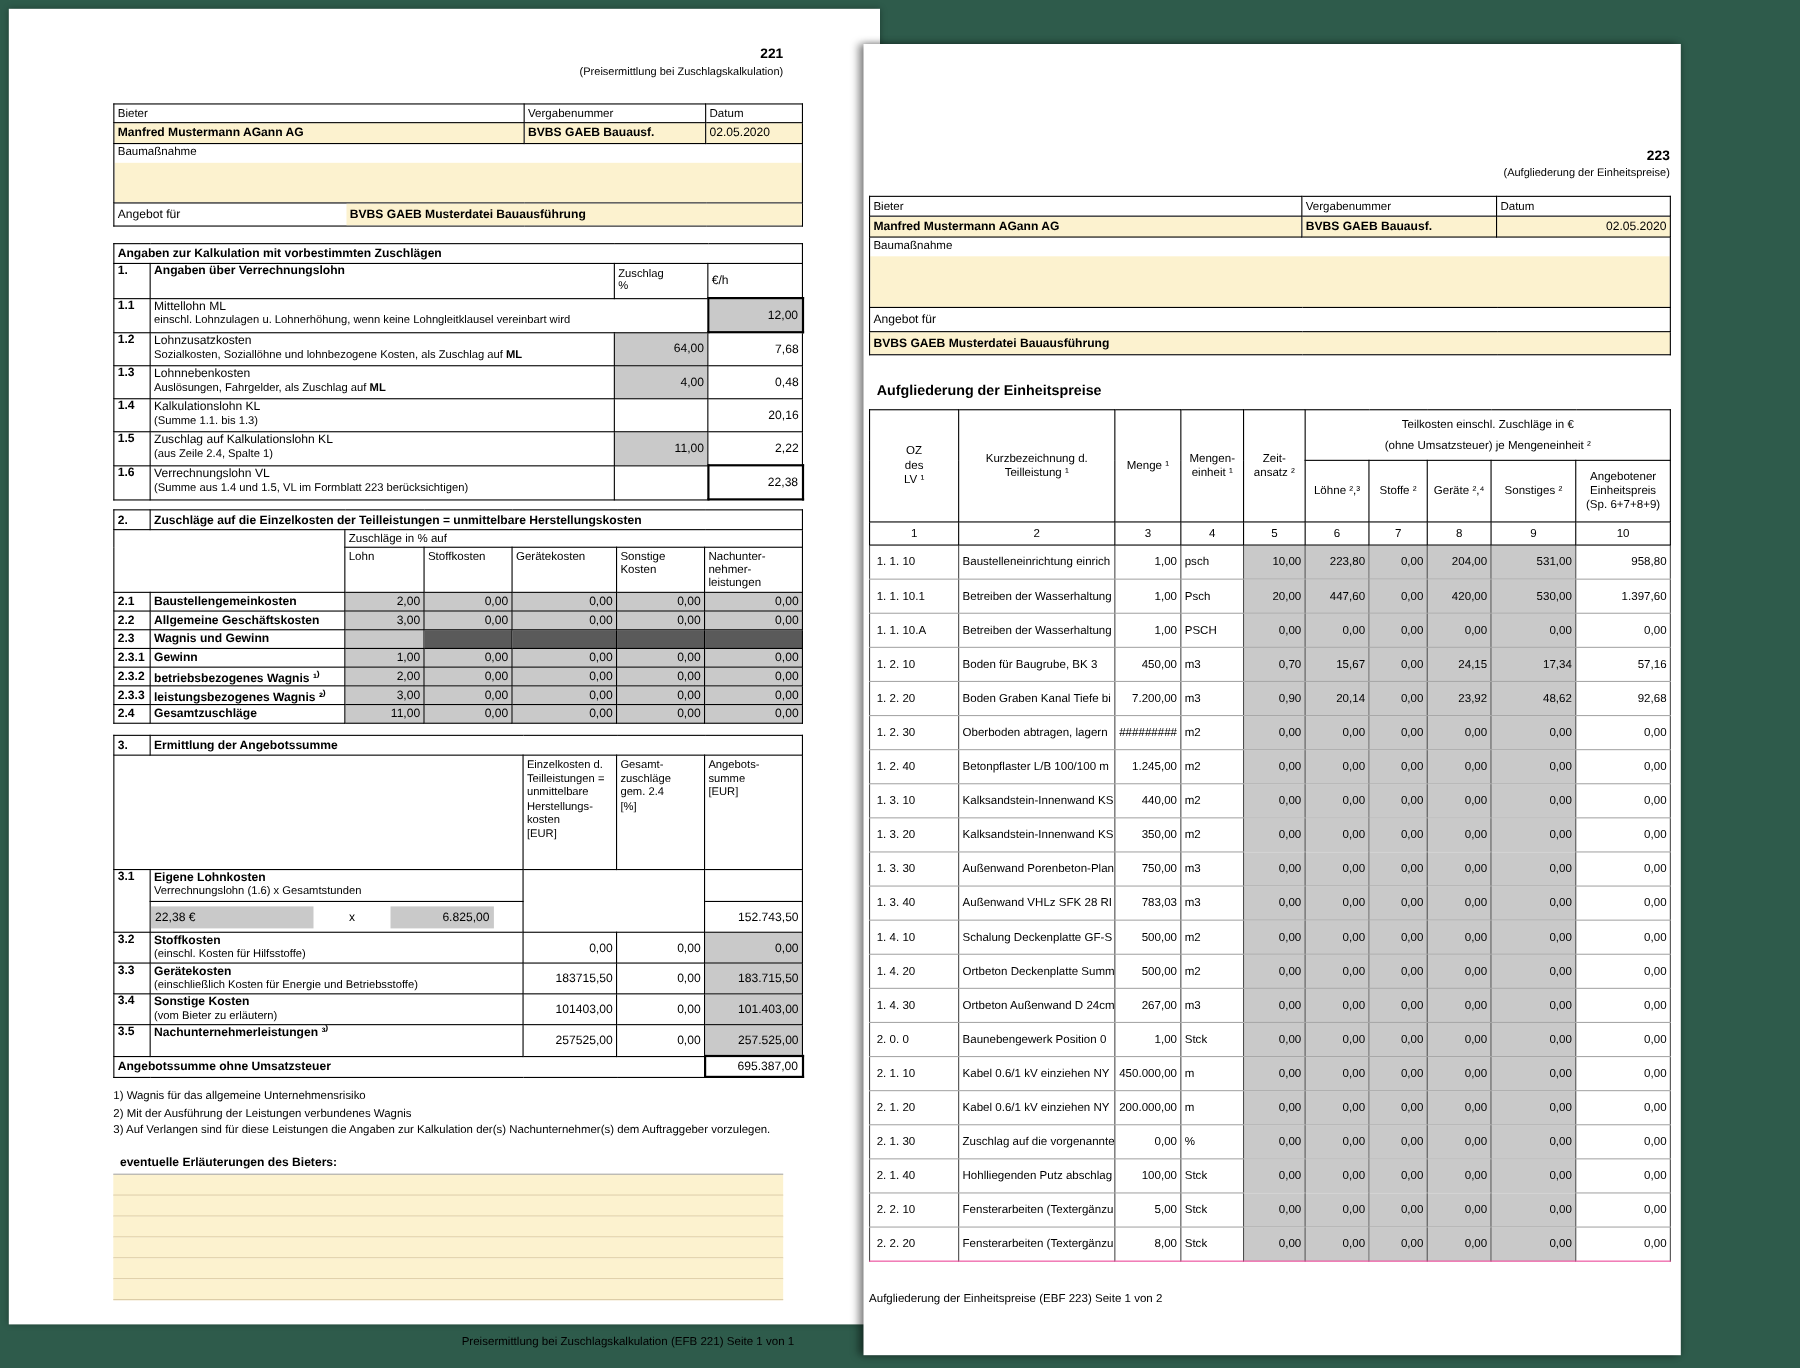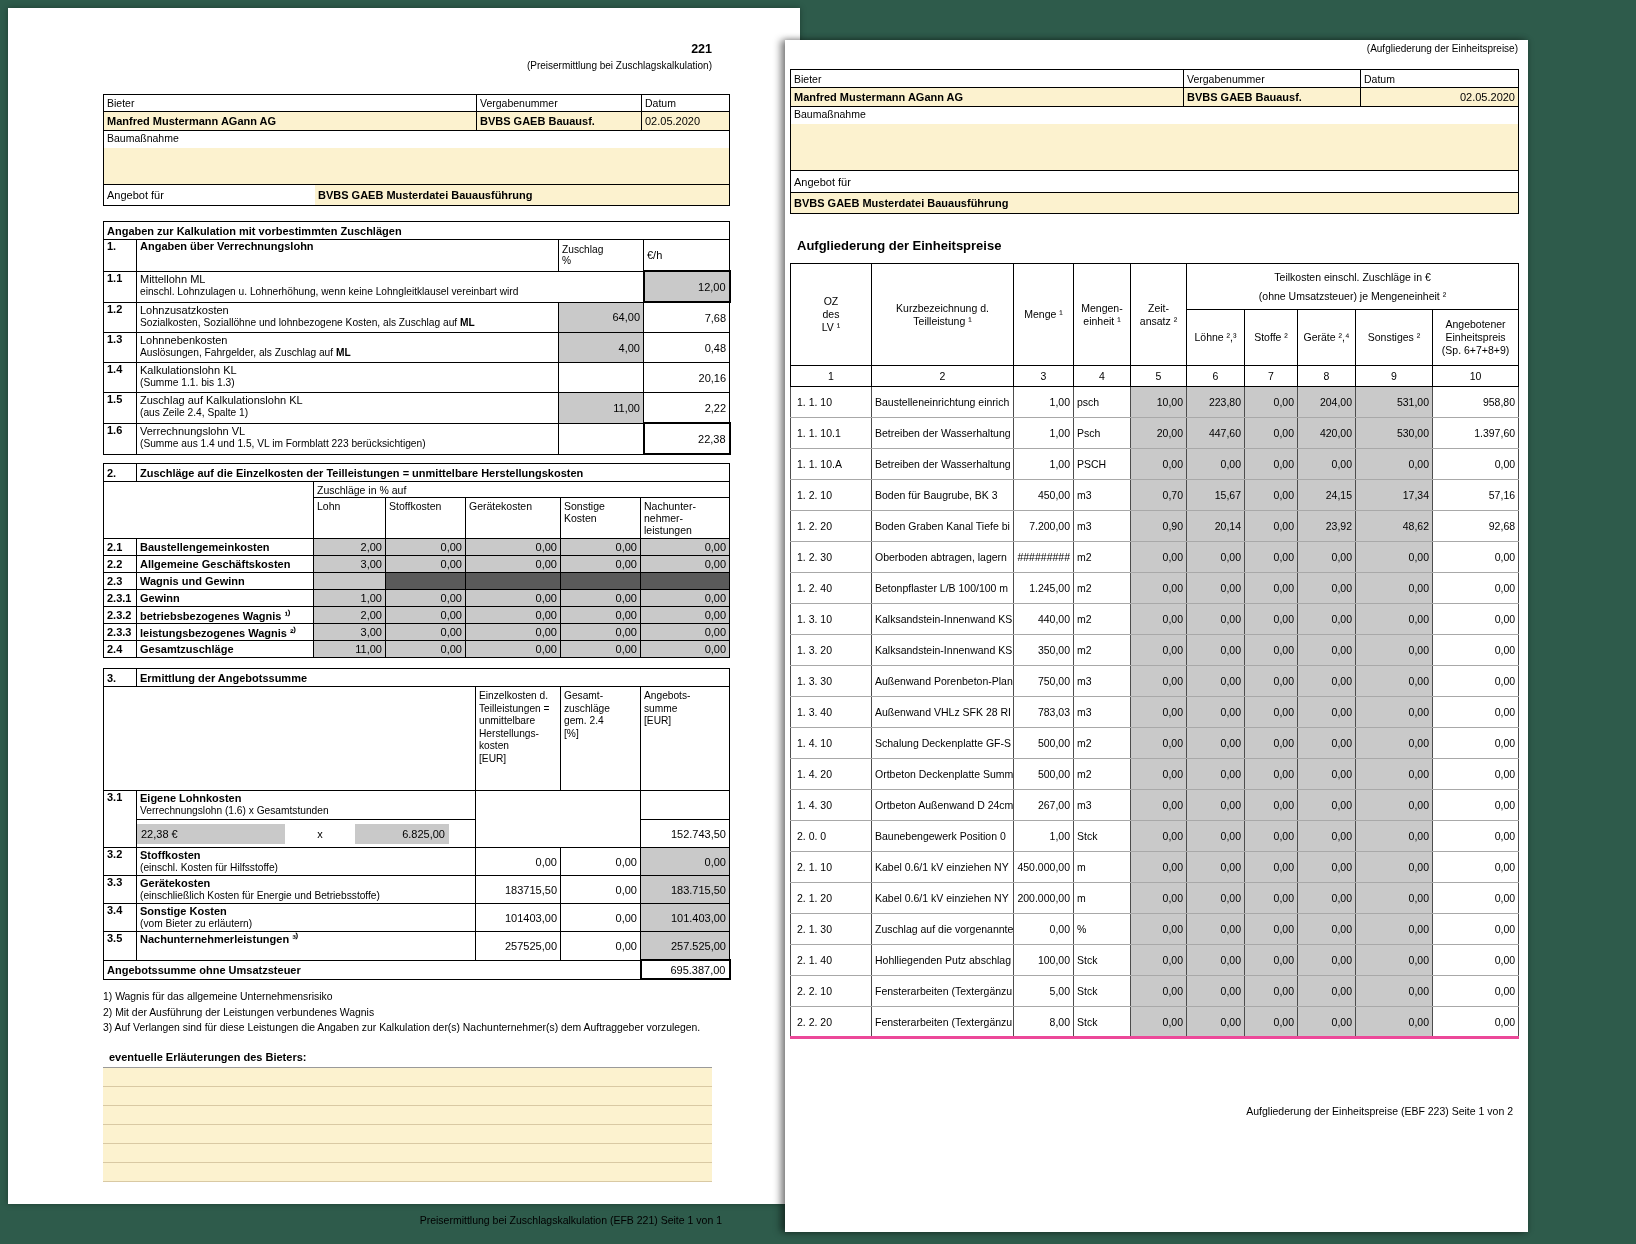--- a/index.html
+++ b/index.html
@@ -76,25 +76,25 @@
   .h223{margin-top:24px;font-size:13px;font-weight:bold;padding-left:7px}
   .t223{margin-top:10px;border:1px solid #000}
   .t223 td{font-size:10.5px}
   .t223 thead td{border:1px solid #000;text-align:center;line-height:13px}
   .t223 .hbanner div{line-height:19px}
   .t223 tr.hb td{height:45px}
   .t223 tr.h2 td{height:55px}
   .t223 tr.nums td{height:20px;border:1px solid #000}
   .t223 tbody tr{height:31px}
   .t223 tbody td{border-left:1px solid #4c4c4c;border-right:1px solid #4c4c4c;border-bottom:1px solid #a8a8a8}
-  .t223 tbody tr:last-child td{border-bottom:3px solid #ec4899}
+  .t223 tbody tr:last-child td{border-bottom:1px solid #ec4899}
   .t223 .oz{padding-left:6px}
   .t223 .kurz{white-space:nowrap}
   .t223 .g{background:#c9c9c9}
-  .footer223{margin-top:66px;text-align:right;font-size:10.5px;padding-right:5px}
+  .footer223{margin-top:28px;text-align:left;font-size:10.5px;padding-right:5px}
 </style>
 </head>
 <body>
 
 <div class="page" id="p221">
   <div class="content221">
     <div class="formnum">221</div>
     <div class="formsub">(Preisermittlung bei Zuschlagskalkulation)</div>
 
     <table class="frm hdr" style="margin-top:22px">
@@ -410,20 +410,21 @@
       <div class="yline"></div>
       <div class="yline"></div>
     </div>
 
     <div class="footer221">Preisermittlung bei Zuschlagskalkulation (EFB 221)  Seite 1 von 1</div>
   </div>
 </div>
 
 <div class="page" id="p223">
   <div class="content223">
+    <div class="formnum">223</div>
     <div class="formsub">(Aufgliederung der Einheitspreise)</div>
 
     <table class="frm hdr223">
       <colgroup>
           <col style="width:393px">
           <col style="width:177px">
           <col style="width:158px">
         </colgroup>
       <tbody>
           <tr class="lab">

